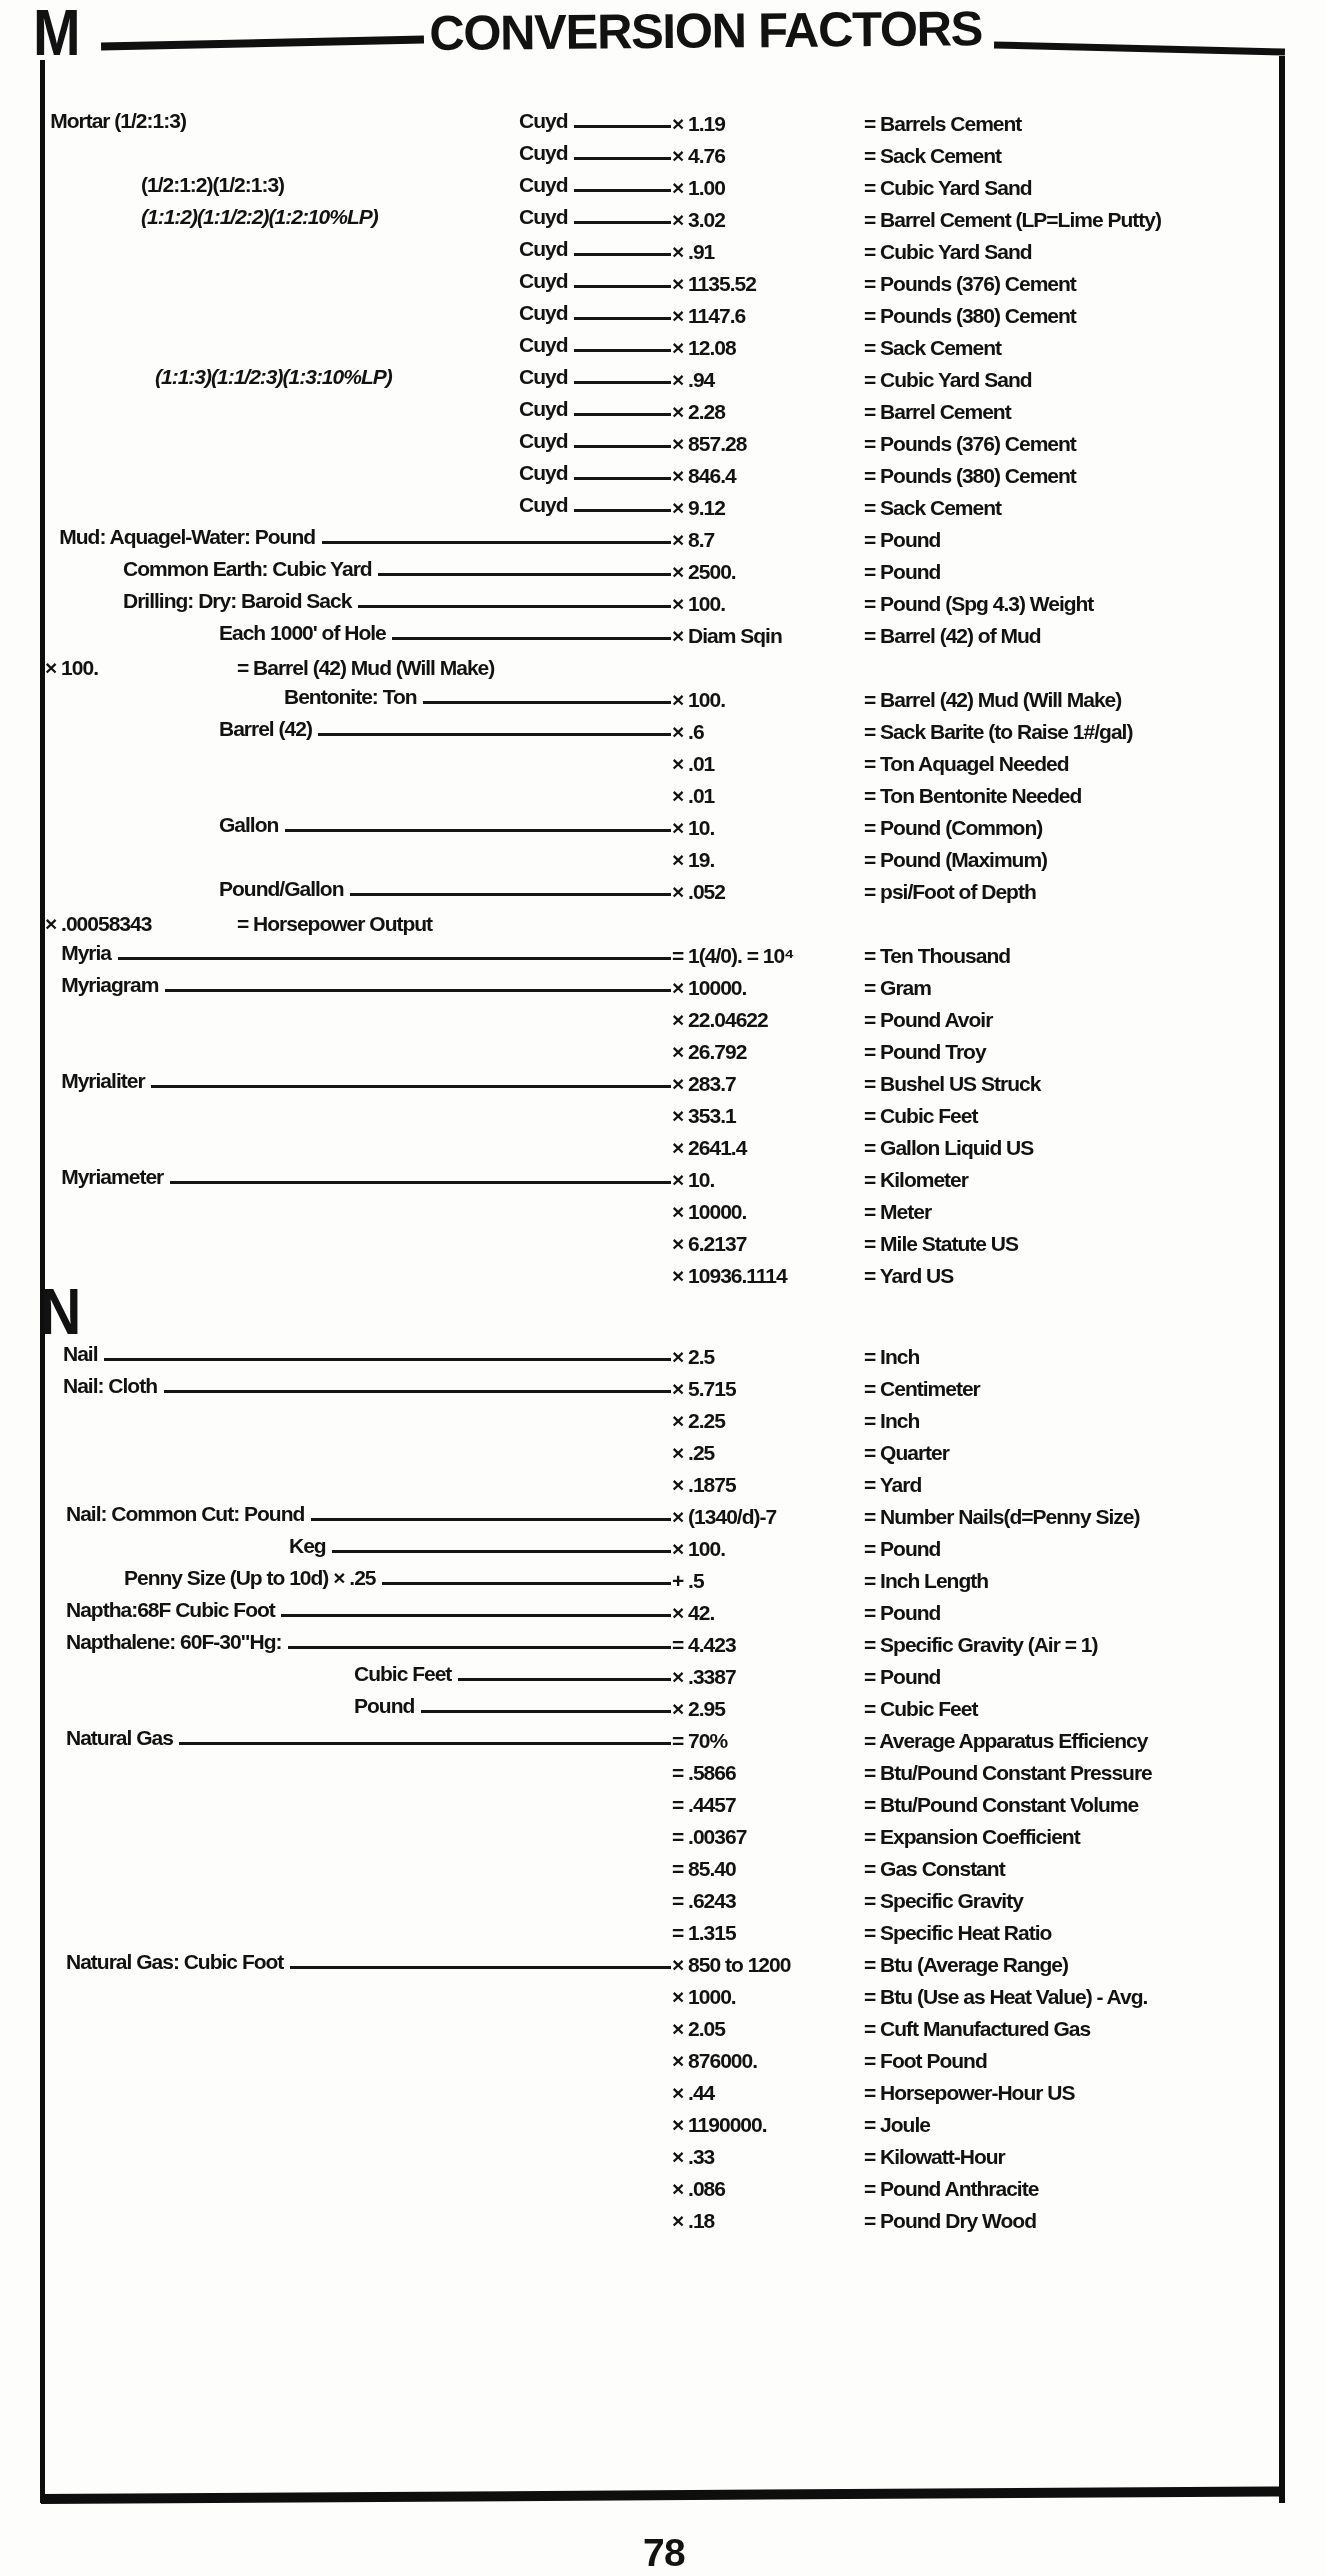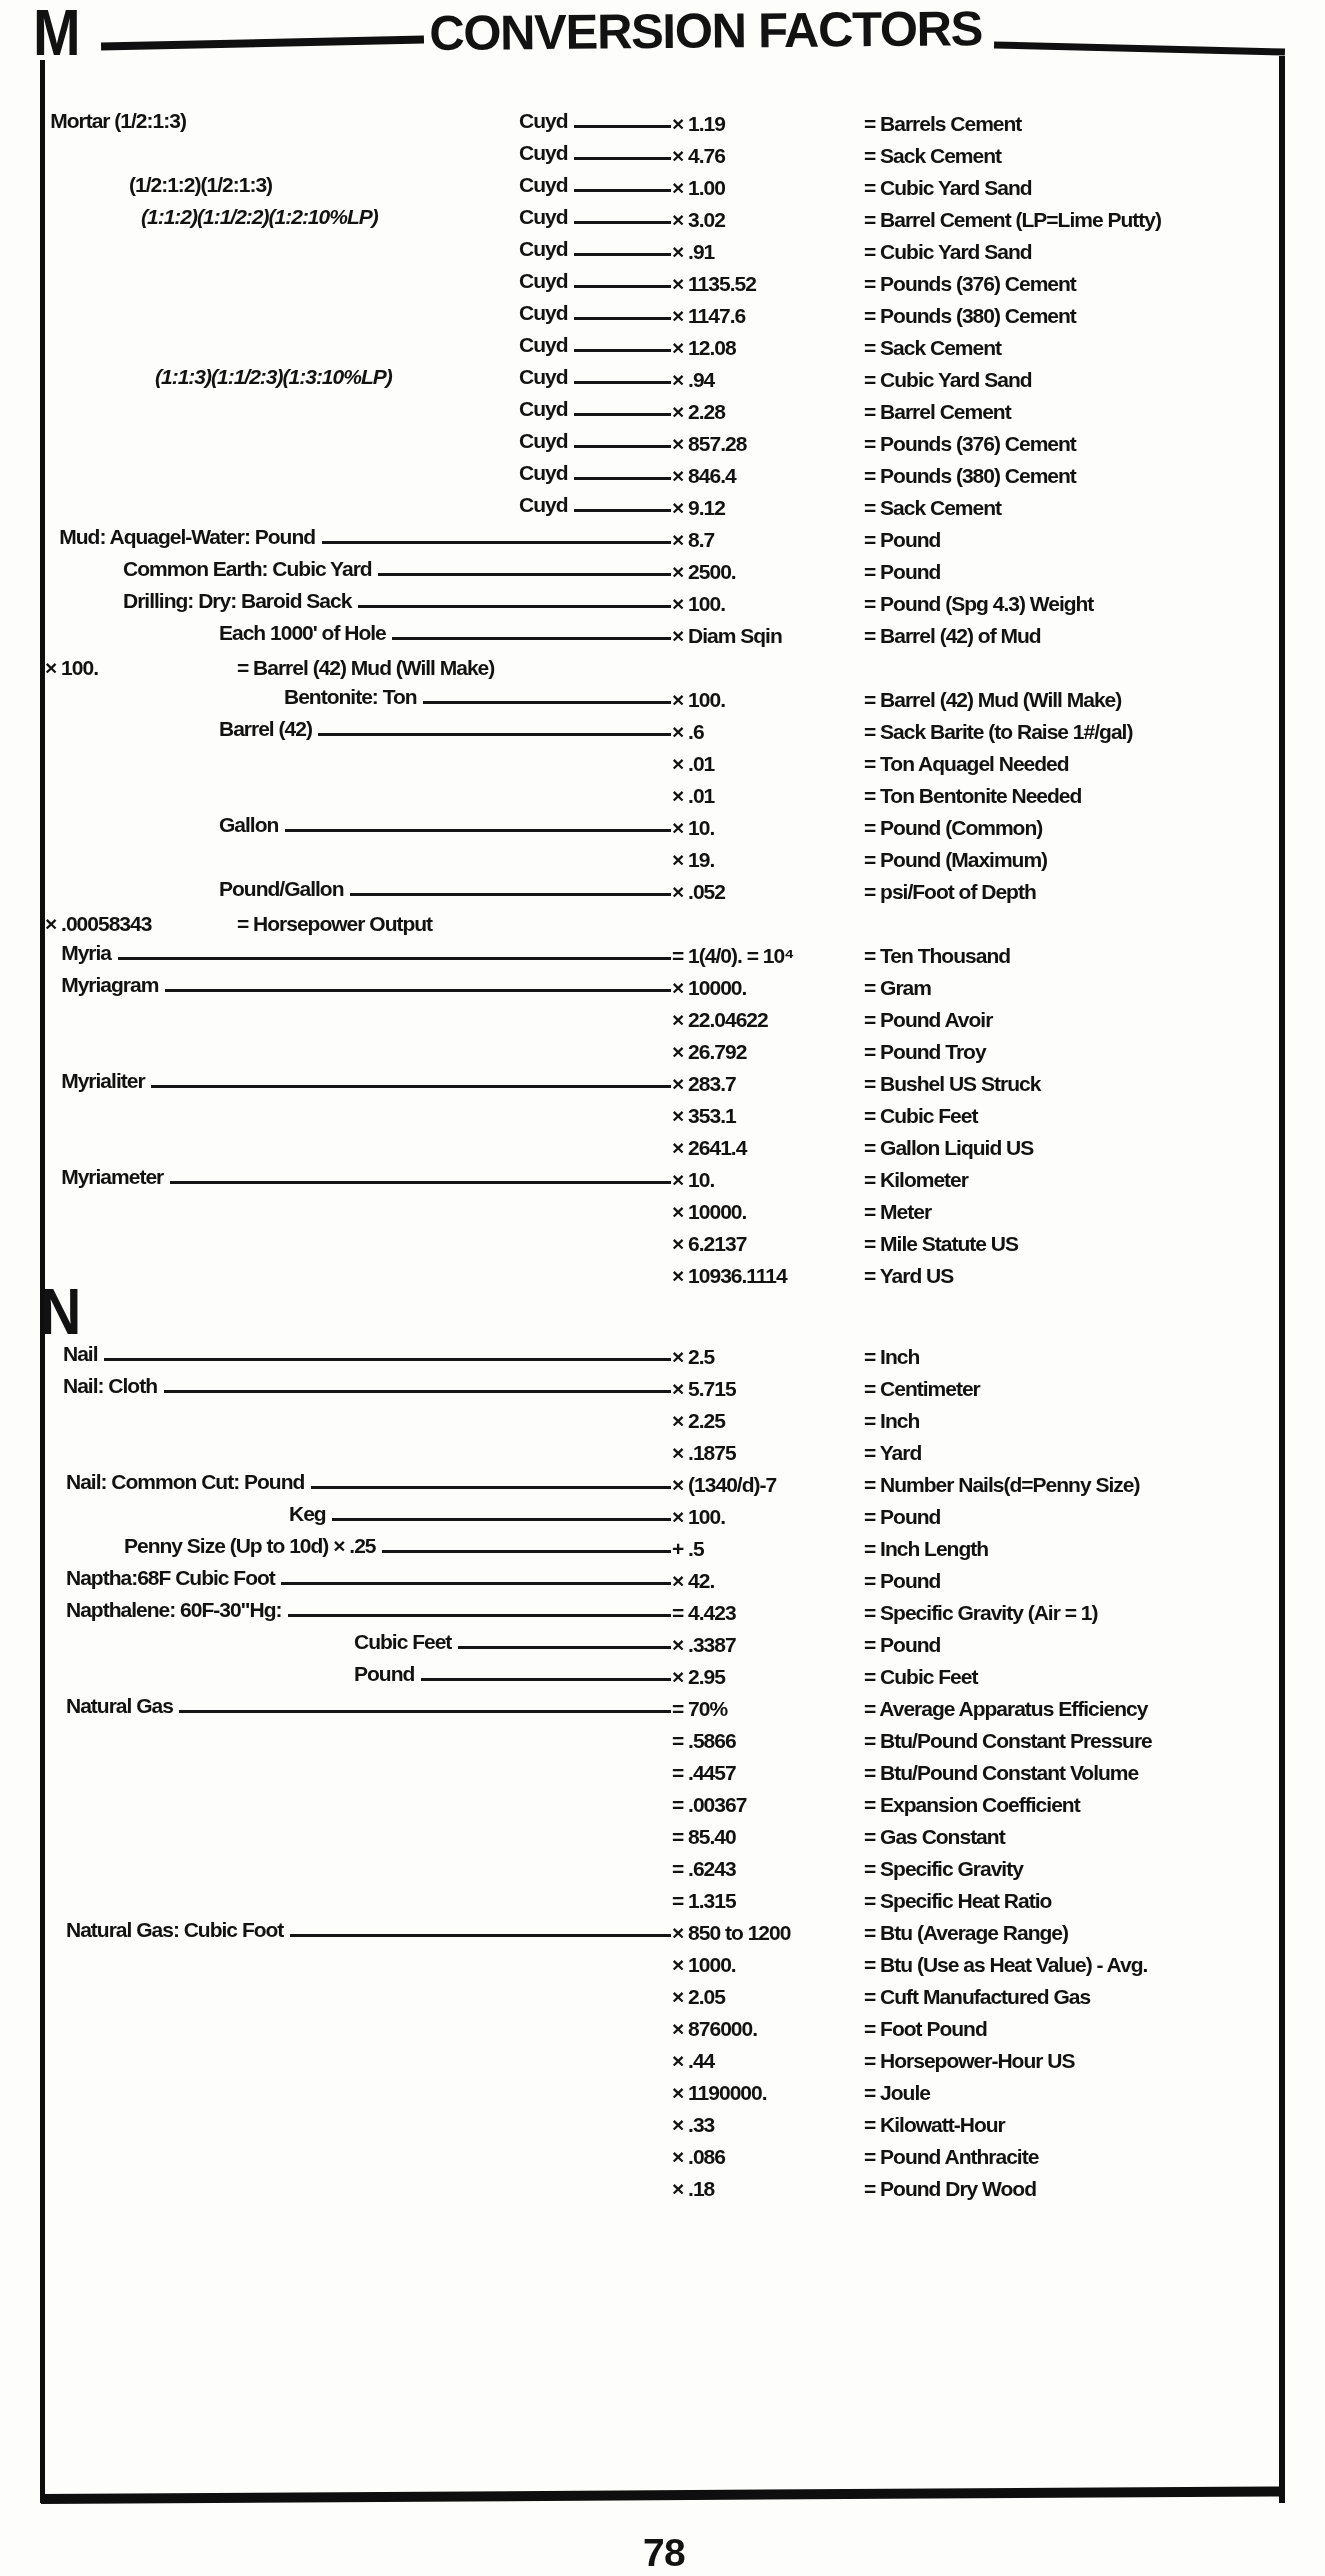--- a/index.html
+++ b/index.html
@@ -87,21 +87,21 @@
     </div>
     <div class="fac">
       <span class="t">× 4.76</span>
     </div>
     <div class="res">
       <span class="t">= Sack Cement</span>
     </div>
   </div>
       <div class="row">
     <div class="lbl">
-      <span class="t abs-label" style="left: 84px; text-align: right;">(1/2:1:2)(1/2:1:3)</span>
+      <span class="t abs-label" style="left: 96px; text-align: right;">(1/2:1:2)(1/2:1:3)</span>
 
       <span class="unit-sp"></span>
       <span class="t unit">Cuyd</span>
       <span class="leader"></span>
     </div>
     <div class="fac">
       <span class="t">× 1.00</span>
     </div>
     <div class="res">
       <span class="t">= Cubic Yard Sand</span>
@@ -655,20 +655,36 @@
       <div class="row">
     <div class="lbl">
       
       
       
       
       
       
     </div>
     <div class="fac">
+      <span class="t">× .25</span>
+    </div>
+    <div class="res">
+      <span class="t">= Quarter</span>
+    </div>
+  </div>
+      <div class="row">
+    <div class="lbl">
+      
+      
+      
+      
+      
+      
+    </div>
+    <div class="fac">
       <span class="t">× .1875</span>
     </div>
     <div class="res">
       <span class="t">= Yard</span>
     </div>
   </div>
       <div class="row">
     <div class="lbl">
 
       <span class="indent-sp" style="width: 21px;"></span>

